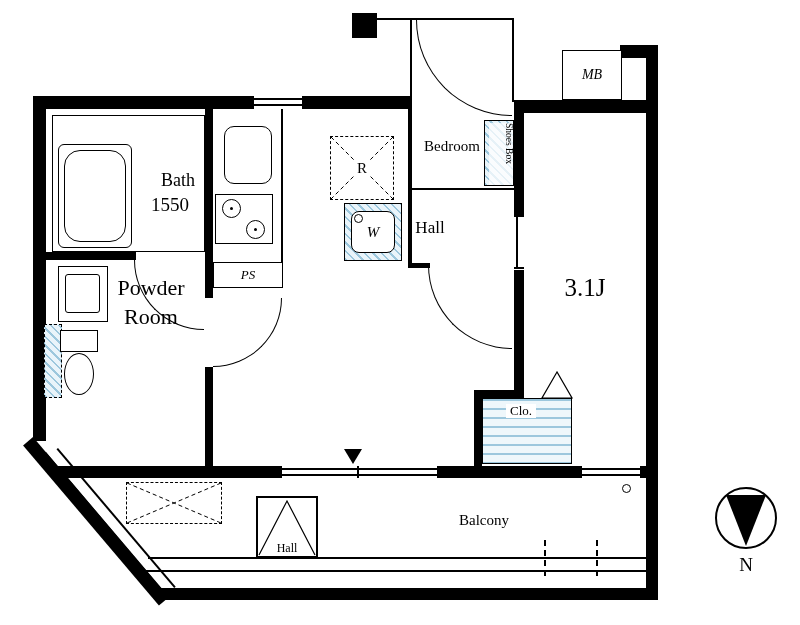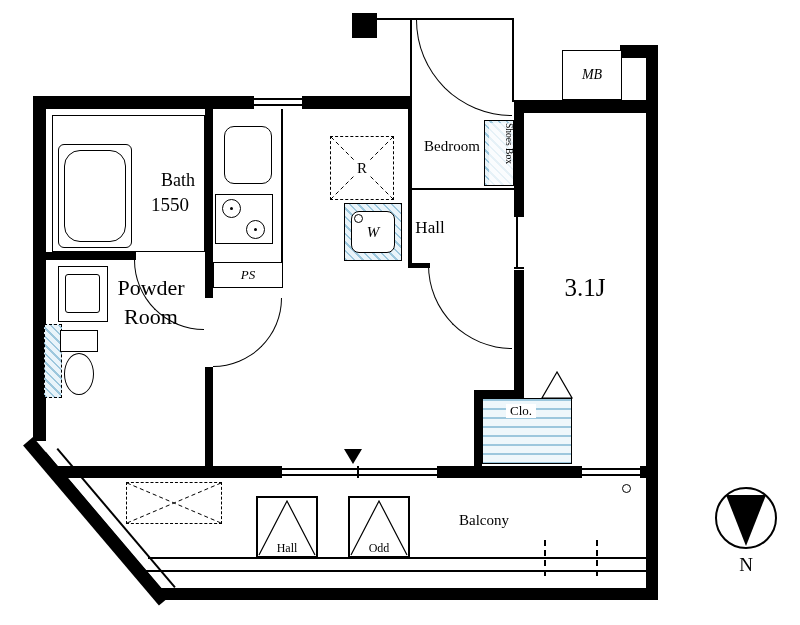--- a/index.html
+++ b/index.html
@@ -144,26 +144,20 @@
       <line x1="100" y1="0" x2="0" y2="100" stroke="#000" stroke-width="1" stroke-dasharray="4 3" vector-effect="non-scaling-stroke"></line>
     </svg>
   </div>
 
   <div class="abs b2" style="left:256px;top:496px;width:62px;height:62px;background:#fff">
     <svg width="58" height="58" viewBox="0 0 58 58">
       <polyline points="1,57 29,3 57,57" fill="none" stroke="#000" stroke-width="1.2"></polyline>
     </svg>
     <div class="abs chip" style="left:50%;bottom:1px;transform:translateX(-50%);font-size:12px">Hall</div>
   </div>
-  <div class="abs b2" style="left:348px;top:496px;width:62px;height:62px;background:#fff">
-    <svg width="58" height="58" viewBox="0 0 58 58">
-      <polyline points="1,57 29,3 57,57" fill="none" stroke="#000" stroke-width="1.2"></polyline>
-    </svg>
-    <div class="abs chip" style="left:50%;bottom:1px;transform:translateX(-50%);font-size:12px">Odd</div>
-  </div>
 
   <div class="abs b15" style="left:622px;top:484px;width:9px;height:9px;border-radius:50%"></div>
 
   <div class="abs" style="left:344px;top:449px;width:0;height:0;border-left:9px solid transparent;border-right:9px solid transparent;border-top:15px solid #000"></div>
 
   <svg class="abs" style="left:712px;top:486px" width="68" height="68" viewBox="0 0 68 68">
     <circle cx="34" cy="32" r="30" fill="#fff" stroke="#000" stroke-width="2"></circle>
     <polygon points="34,60 14,9 54,9" fill="#000"></polygon>
   </svg>
   <div class="lbl" style="left:724px;top:554px;width:44px;font-size:19px">N</div>

